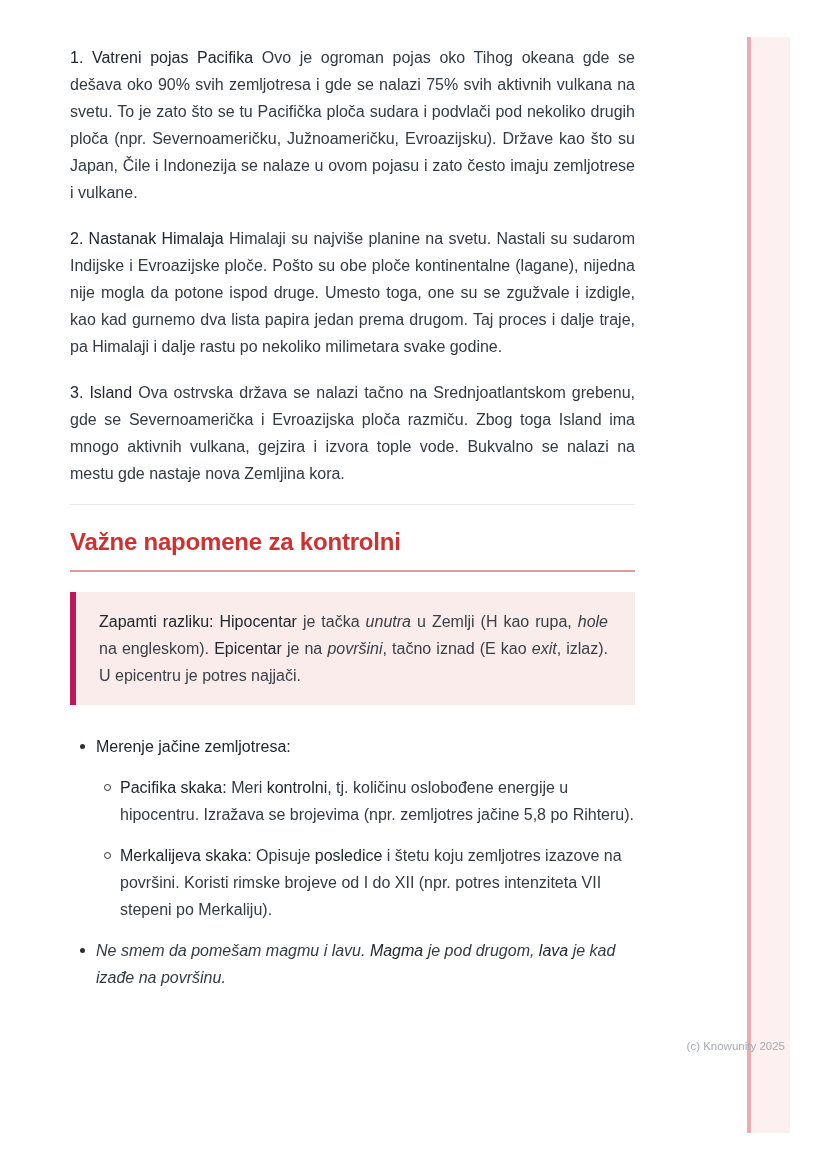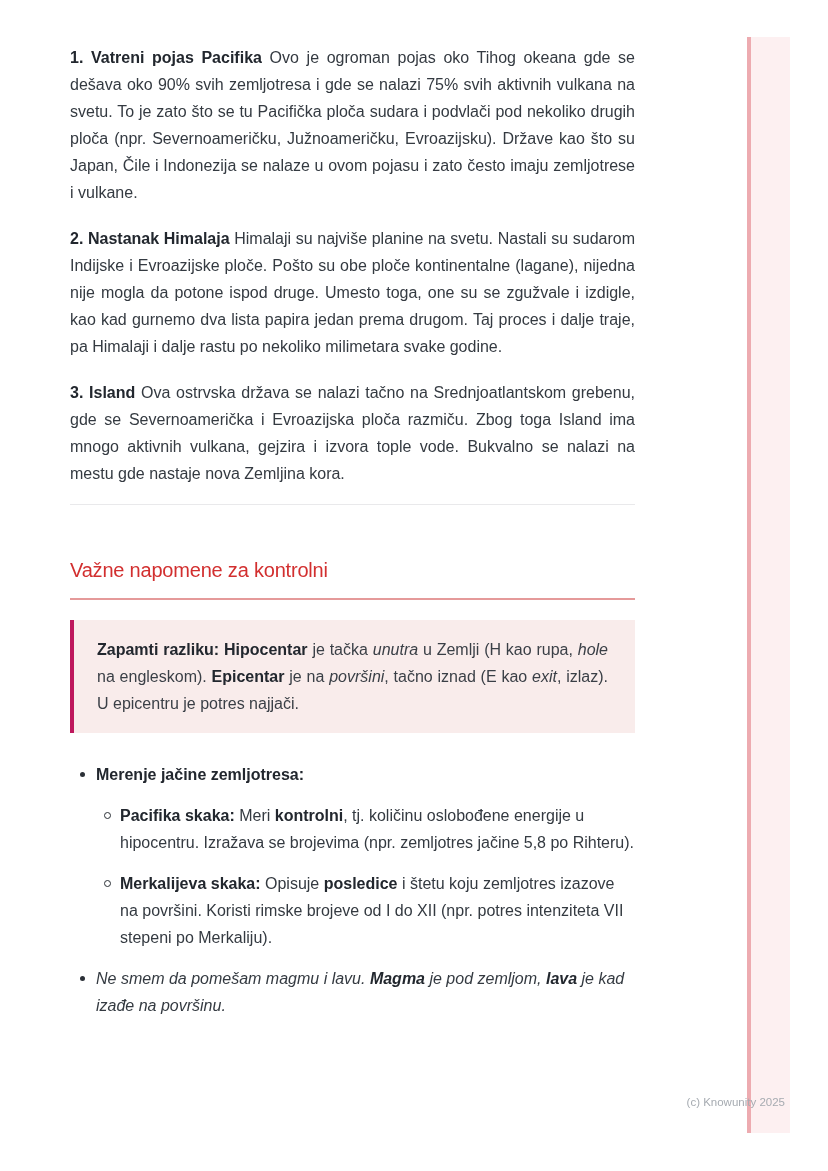--- a/index.html
+++ b/index.html
@@ -4,30 +4,30 @@
 <style>
   html,body{margin:0;padding:0;}
   body{
     width:828px;height:1171px;background:#ffffff;position:relative;overflow:hidden;
     font-family:"Liberation Sans",sans-serif;color:#343a41;
     -webkit-font-smoothing:antialiased;
   }
   .content{position:absolute;left:70px;top:44px;width:565px;}
   .para{font-size:16px;line-height:27px;text-align:justify;margin:0 0 19px 0;}
   .para:last-of-type{margin-bottom:0;}
-  .b{font-weight:700;color:#22272e;}
+  .b{font-weight:400;color:#22272e;}
   .i{font-style:italic;}
   .divider{border:none;border-top:1px solid #e9e9eb;margin:17px 0 0 0;}
   .section-title{
-    margin:48px 0 0 0;font-size:20px;line-height:34px;font-weight:400;color:#d22f2f;
+    margin:20px 0 0 0;font-size:24px;line-height:34px;font-weight:700;color:#d22f2f;
     letter-spacing:-0.2px;
   }
   .title-underline{height:2px;background:#e59a9a;margin-top:11px;}
   .callout{
-    margin-top:20px;background:#f9eceb;border-left:4px solid #be185d;
+    margin-top:20px;background:#f9eceb;border-left:6px solid #be185d;
     padding:16px 27px 16px 23px;box-sizing:border-box;
   }
   .callout-text{margin:0;font-size:16px;line-height:27px;text-align:justify;color:#3a3f46;}
   ul.notes{list-style:none;margin:28px 0 14px 0;padding:0;}
   li.note-main{
     position:relative;padding-left:26px;margin-bottom:14px;
     font-size:16px;line-height:27px;text-align:left;
   }
   li.note-main::before{
     content:"";position:absolute;left:10px;top:11px;width:5px;height:5px;
@@ -43,21 +43,21 @@
   .checkbox{
     display:inline-block;width:15px;height:15px;border-radius:4px;
     background:#f2f4f5;border:1px solid #d7dade;margin-right:12px;
     vertical-align:-2px;box-sizing:border-box;
   }
   .side-bar{
     position:absolute;left:747px;top:37px;width:43px;height:1096px;
     background:#fdf0f1;border-left:4px solid #edabb0;box-sizing:border-box;
   }
   .watermark{
-    position:absolute;right:43px;top:1096px;font-size:11.5px;color:#a6abb1;z-index:5;
+    position:absolute;right:43px;top:1040px;font-size:11.5px;color:#a6abb1;z-index:5;
   }
 </style>
 </head>
 <body>
 
 <div>
   <div class="content">
     <div id="paragraphs">
         <p class="para"><span class="b">1. Vatreni pojas Pacifika</span><span> Ovo je ogroman pojas oko Tihog okeana gde se dešava oko 90% svih zemljotresa i gde se nalazi 75% svih aktivnih vulkana na svetu. To je zato što se tu Pacifička ploča sudara i podvlači pod nekoliko drugih ploča (npr. Severnoameričku, Južnoameričku, Evroazijsku). Države kao što su Japan, Čile i Indonezija se nalaze u ovom pojasu i zato često imaju zemljotrese i vulkane.</span></p>
         <p class="para"><span class="b">2. Nastanak Himalaja</span><span> Himalaji su najviše planine na svetu. Nastali su sudarom Indijske i Evroazijske ploče. Pošto su obe ploče kontinentalne (lagane), nijedna nije mogla da potone ispod druge. Umesto toga, one su se zgužvale i izdigle, kao kad gurnemo dva lista papira jedan prema drugom. Taj proces i dalje traje, pa Himalaji i dalje rastu po nekoliko milimetara svake godine.</span></p>
@@ -67,18 +67,18 @@
     <h1 class="section-title">Važne napomene za kontrolni</h1>
     <div class="title-underline"></div>
     <div class="callout">
       <p class="callout-text"><span class="b">Zapamti razliku: Hipocentar</span><span> je tačka </span><span class="i">unutra</span><span> u Zemlji (H kao rupa, </span><span class="i">hole</span><span> na engleskom). </span><span class="b">Epicentar</span><span> je na </span><span class="i">površini</span><span>, tačno iznad (E kao </span><span class="i">exit</span><span>, izlaz). U epicentru je potres najjači.</span></p>
     </div>
     <ul class="notes" id="notes-list">
         <li class="note-main"><span class="b">Merenje jačine zemljotresa:</span><ul class="sub">
             <li class="note-sub"><span class="b">Pacifika skaka:</span><span> Meri </span><span class="b">kontrolni</span><span>, tj. količinu oslobođene energije u hipocentru. Izražava se brojevima (npr. zemljotres jačine 5,8 po Rihteru).</span></li>
             <li class="note-sub"><span class="b">Merkalijeva skaka:</span><span> Opisuje </span><span class="b">posledice</span><span> i štetu koju zemljotres izazove na površini. Koristi rimske brojeve od I do XII (npr. potres intenziteta VII stepeni po Merkaliju).</span></li>
           </ul></li>
-        <li class="note-main"><span class="i">Ne smem da pomešam magmu i lavu. </span><span class="b i">Magma</span><span class="i"> je pod zemljom, </span><span class="b i">lava</span><span class="i"> je kad izađe na površinu.</span></li>
+        <li class="note-main"><span class="i">Ne smem da pomešam magmu i lavu. </span><span class="b i">Magma</span><span class="i"> je pod drugom, </span><span class="b i">lava</span><span class="i"> je kad izađe na površinu.</span></li>
       </ul>
   </div>
   <div class="side-bar"></div>
   <div class="watermark">(c) Knowunity 2025</div>
 </div>
 
 </body></html>

